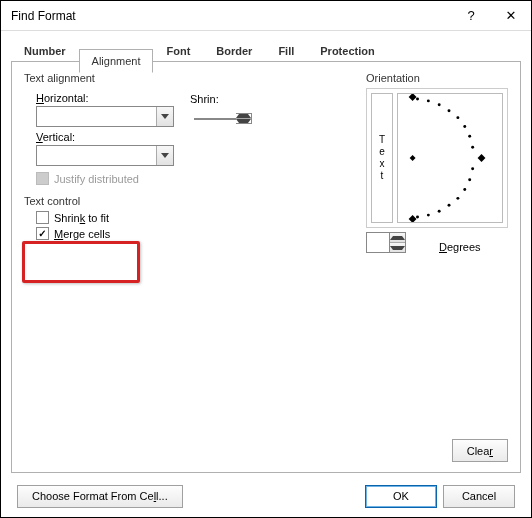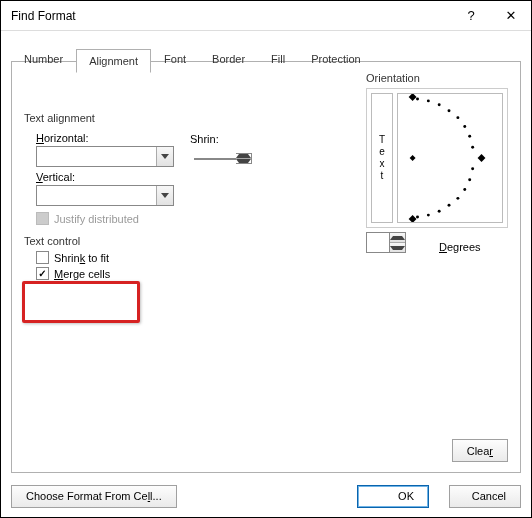--- a/index.html
+++ b/index.html
@@ -44,36 +44,36 @@
     padding: 5px 12px 5px 12px;
     border: 1px solid #ccc;
     border-bottom: none;
     background: #fff;
     margin-right: 0;
     cursor: default;
     color: #333;
     position: relative;
     top: 12px;
   }
-  .tab.inactive { border-color: transparent; background: transparent; top:10px; border-bottom:none; }
+  .tab.inactive { border-color: transparent; background: transparent; top:2px; border-bottom:none;font-weight:bold; }
   .tab.active {
     border-color: #b0b0b0;
     border-bottom: 1px solid #fff;
     background: #fff;
     z-index: 3;
   }
   .panel {
     border: 1px solid #b0b0b0;
     height: 412px;
     position: relative;
     background: #fff;
     z-index: 1;
   }
   .panel-inner { padding: 10px 12px; display:flex; }
-  .left-col { flex: 1; margin-top: 40px; }
+  .left-col { flex: 1; }
   .right-col { width: 142px; margin-left: 8px; }
   .section-label { color: #333; margin-bottom: 4px; }
   .indent { margin-left: 12px; }
   .lbl { color: #000; margin: 4px 0 2px 0; }
   .combo {
     display:flex; align-items:stretch;
     width: 138px; height: 21px;
     border: 1px solid #888;
     background: #fff;
   }
@@ -132,29 +132,29 @@
   .deg-box {
     width: 40px; height: 21px; display:flex;
   }
   .deg-box .nbox { flex:1; border:1px solid #888; background:#fff; }
   .clear-btn, .foot-btn {
     height: 23px;
     border:1px solid #a0a0a0;
     background: linear-gradient(#fdfdfd,#eaeaea);
     padding: 0 14px;
     font-size: 11px;
-    display:flex; align-items:center; justify-content:flex-end;
+    display:flex; align-items:center; justify-content:center;
     cursor: default;
   }
   .clear-wrap { position:absolute; right:12px; bottom:10px; }
   .footer {
     height: 42px;
     display:flex; align-items:center;
-    padding: 0 10px;
-    gap: 20px;
+    padding: 0 16px;
+    gap: 6px;
   }
   .footer .spacer { flex:1; }
   .ok-btn {
     border: 1px solid #0a64ad;
     box-shadow: inset 0 0 0 1px #6fb3e6;
     background: #fff;
     width: 72px;
   }
   .cancel-btn { width: 72px; }
   .highlight {

